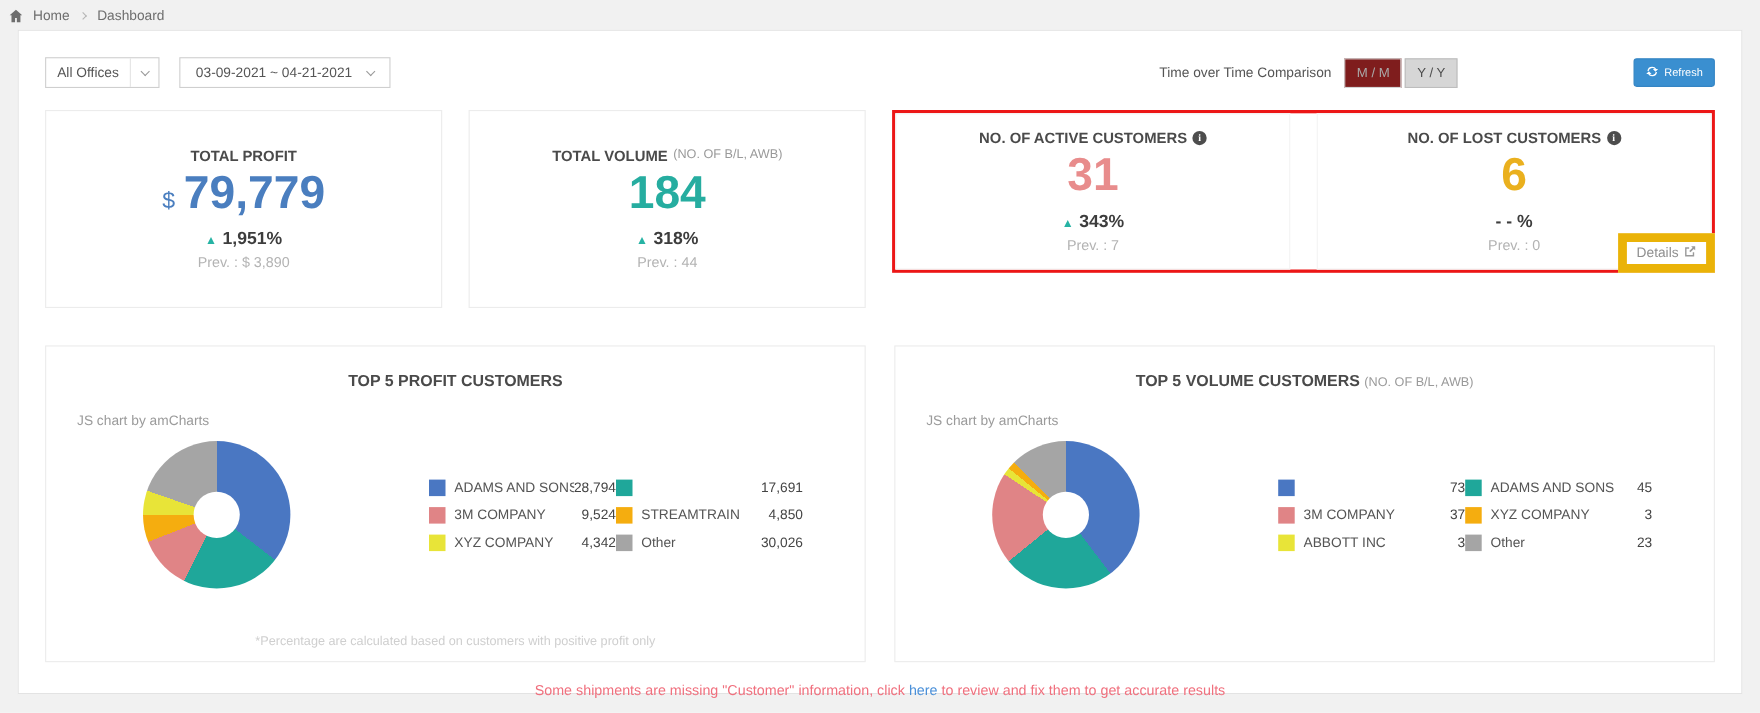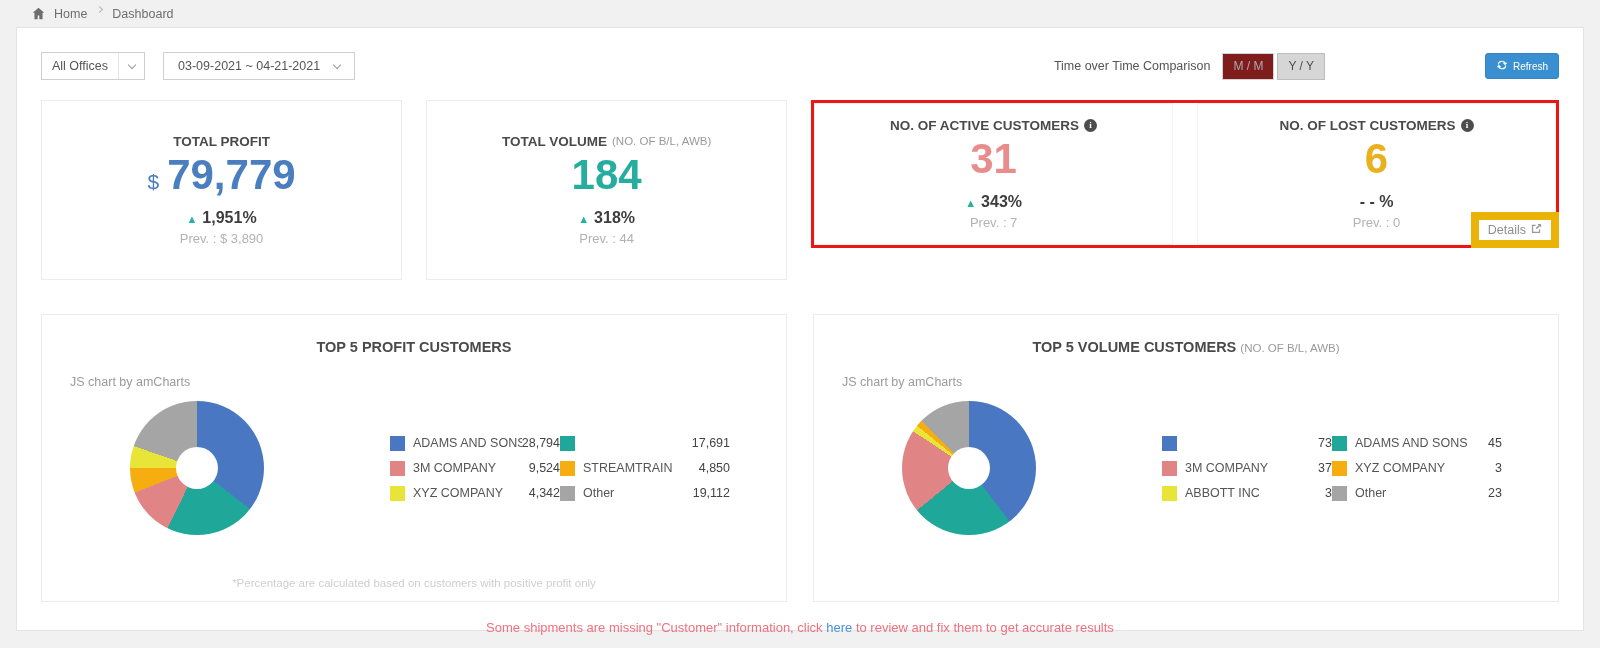--- a/index.html
+++ b/index.html
@@ -4,21 +4,21 @@
 <style>
   * { box-sizing: border-box; }
   html,body { margin:0; padding:0; }
   body {
     width:1600px; height:648px; overflow:hidden;
     background:#f1f1f1;
     font-family:"Liberation Sans", sans-serif;
     color:#4a4a4a;
   }
   
-  .crumb-bar { display:flex; gap:9px; padding:7px 0 6px 32px; font-size:12.5px; color:#6e6e6e; }
+  .crumb-bar { display:flex; align-items:center; gap:9px; padding:7px 0 6px 8px; font-size:12.5px; color:#6e6e6e; }
   .crumb-sep { width:5px; height:5px; border-right:1.4px solid #b5b5b5; border-bottom:1.4px solid #b5b5b5; transform:rotate(-45deg); margin:0 1px; }
   .home-ic { display:flex; }
   
   .panel { margin:0 16px; background:#fff; border:1px solid #e3e3e3; height:604px; padding:24px; position:relative; }
   
   .filter-row { display:flex; align-items:center; height:28px; }
   .select { display:flex; align-items:center; border:1px solid #cfcfcf; background:#fff; height:28px; font-size:12.5px; color:#555; }
   .office-sel .sel-text { padding:0 10px; }
   .sel-chev-cell { border-left:1px solid #e4e4e4; width:26px; height:100%; display:flex; align-items:center; justify-content:center; }
   .chev { width:6px; height:6px; border-right:1.3px solid #9a9a9a; border-bottom:1.3px solid #9a9a9a; transform:rotate(45deg); margin-top:-3px; }
@@ -214,21 +214,21 @@
                 <span class="vl">17,691</span>
               </div>
               <div class="lg-row">
                 <span class="sw" style="background: rgb(245, 173, 15);"></span>
                 <span class="lb">STREAMTRAIN</span>
                 <span class="vl">4,850</span>
               </div>
               <div class="lg-row">
                 <span class="sw" style="background: rgb(165, 165, 165);"></span>
                 <span class="lb">Other</span>
-                <span class="vl">19,112</span>
+                <span class="vl">30,026</span>
               </div>
             </div>
           </div>
       </div>
       <div class="footnote">*Percentage are calculated based on customers with positive profit only</div>
     </div>
 
     <div class="chart-panel">
       <div class="chart-title">
         <span>TOP 5 VOLUME CUSTOMERS</span>

